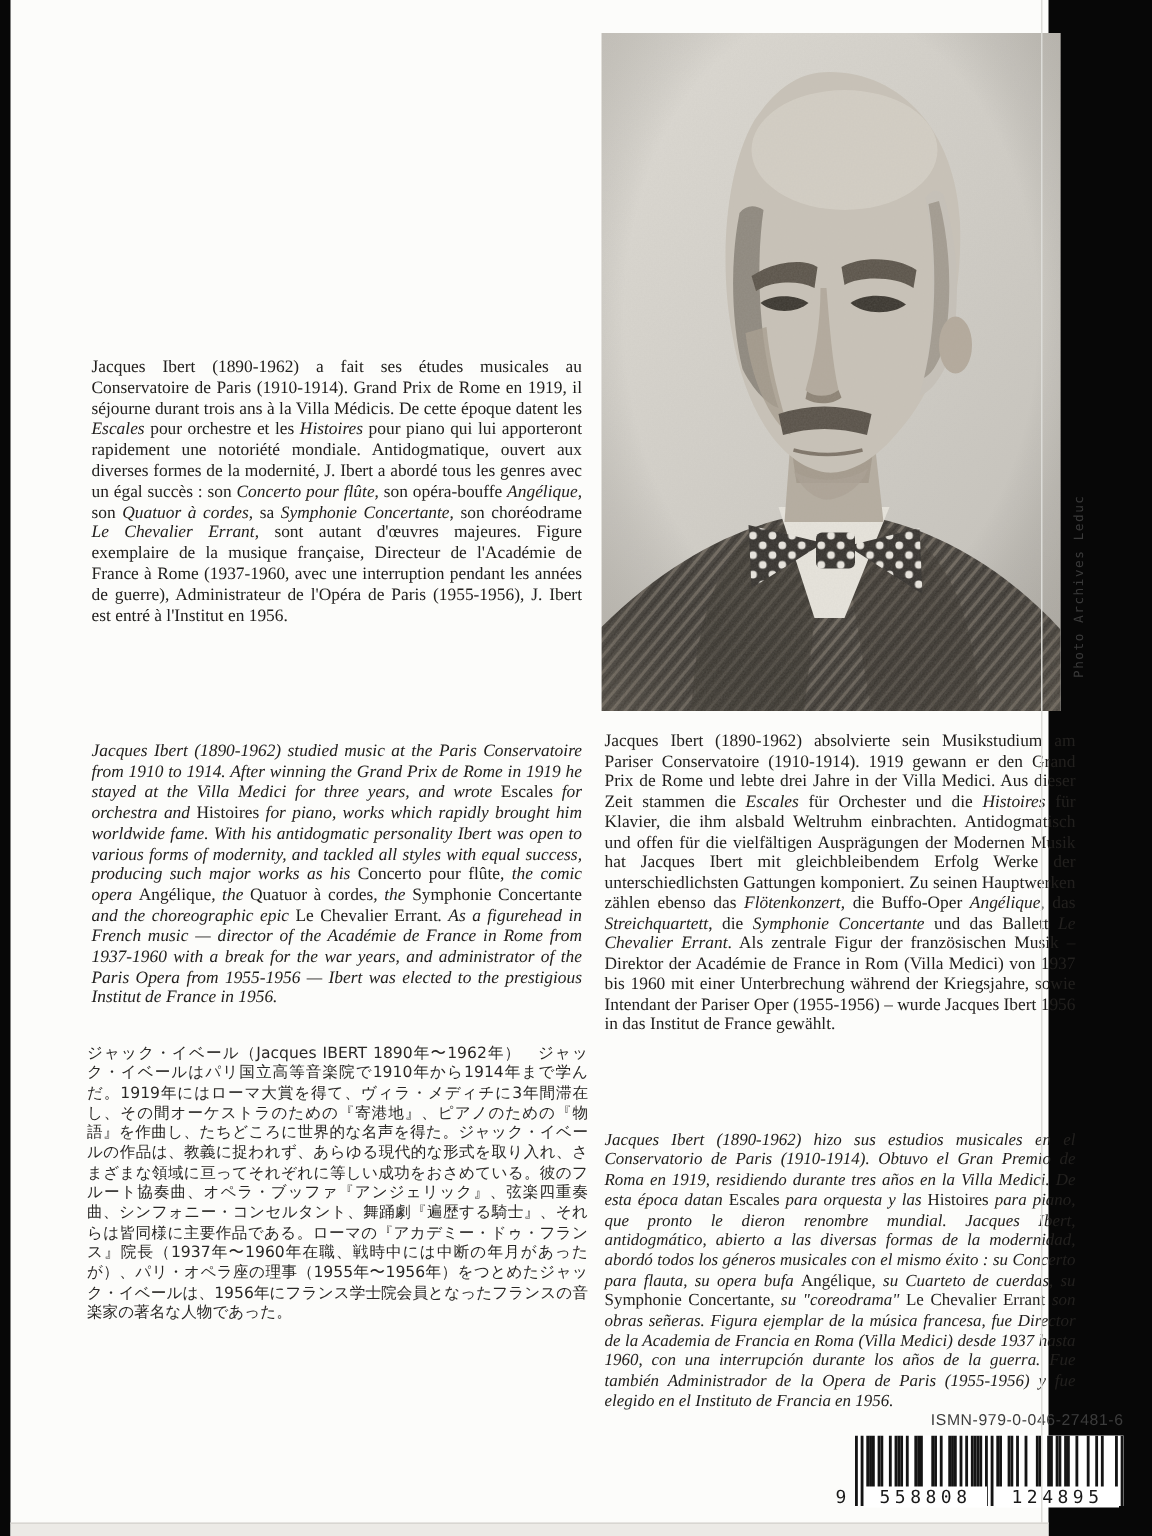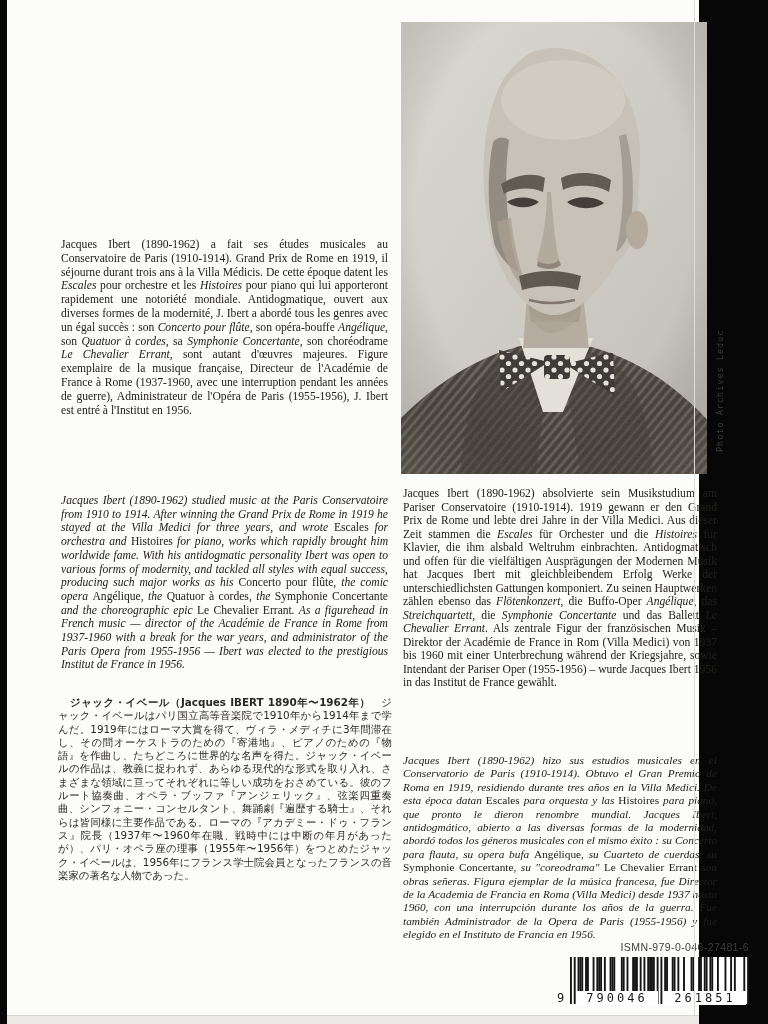--- a/index.html
+++ b/index.html
@@ -15,21 +15,21 @@
   .page-bottom-edge{position:absolute;left:0;right:0;bottom:0;height:8px;background:#eceae6;border-top:1px solid #d8d6d1;}
   .para{position:absolute;text-align:justify;letter-spacing:0;}
   .p-french {left:54px;top:238px;width:327px;font-size:11.6px;line-height:13.8px;}
   .p-english{left:54px;top:494px;width:327px;font-size:11.6px;line-height:13.7px;font-style:italic;}
   .p-japanese{left:51px;top:696px;width:334px;font-size:10.4px;line-height:13.3px;
     font-family:"DejaVu Sans","Liberation Sans",sans-serif;color:#2a2826;}
   .p-german {left:396px;top:487px;width:314px;font-size:11.6px;line-height:13.5px;}
   .p-spanish{left:396px;top:726px;width:314px;font-size:11.3px;line-height:13.4px;font-style:italic;margin-top:28px;}
   .si{font-style:italic;}
   .sr{font-style:normal;}
-  .sb{font-weight:bold;margin-left:12px;}
+  .sb{font-weight:normal;}
   .photo{
     position:absolute;left:394px;top:22px;width:306px;height:452px;
     background:#cfccc6;overflow:hidden;
   }
   .photo svg{display:block;width:100%;height:100%;}
   .photo-credit{
     position:absolute;left:708px;top:330px;height:122px;width:14px;
     writing-mode:vertical-rl;transform:rotate(180deg);
     font-family:"DejaVu Sans Mono","Liberation Mono",monospace;
     font-size:8.5px;letter-spacing:1px;color:#3a3a3a;white-space:nowrap;
@@ -183,20 +183,20 @@
         <rect x="75" y="0" width="1" height="37"></rect>
         <rect x="78" y="0" width="1" height="37"></rect>
         <rect x="82" y="0" width="1" height="37"></rect>
         <rect x="85" y="0" width="1" height="37"></rect>
         <rect x="87" y="0" width="1" height="37"></rect>
         <rect x="92" y="0" width="1" height="47"></rect>
         <rect x="94" y="0" width="1" height="47"></rect>
       </svg>
     <div class="bc-digits">
       <span class="bc-first">9</span>
-      <span class="bc-g1">790046</span>
-      <span class="bc-g2">261851</span>
+      <span class="bc-g1">558808</span>
+      <span class="bc-g2">124895</span>
     </div>
   </div>
 
   <div class="page-right-line"></div>
   <div class="page-bottom-edge"></div>
 </div>
 
 </body></html>

